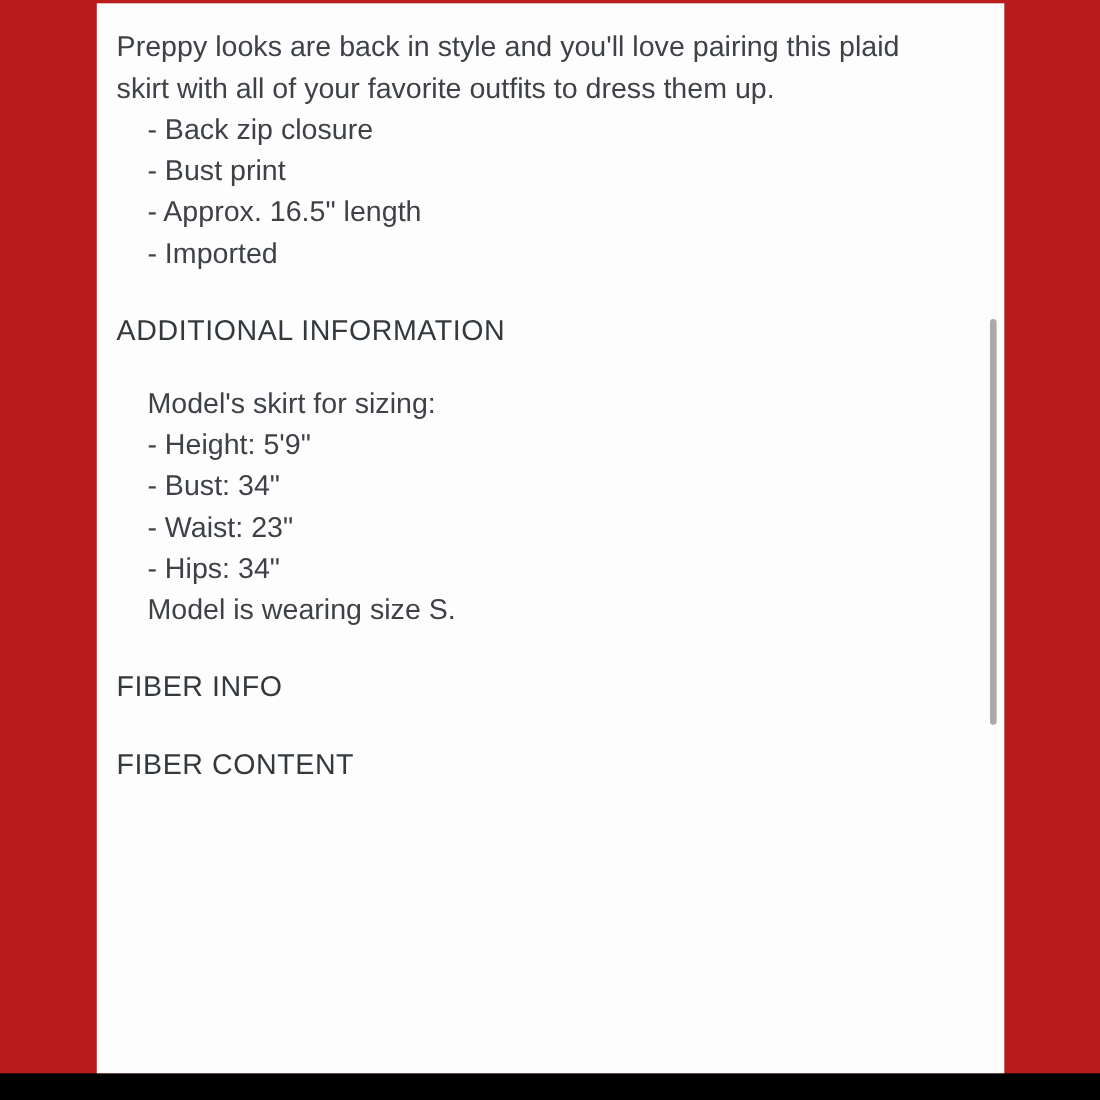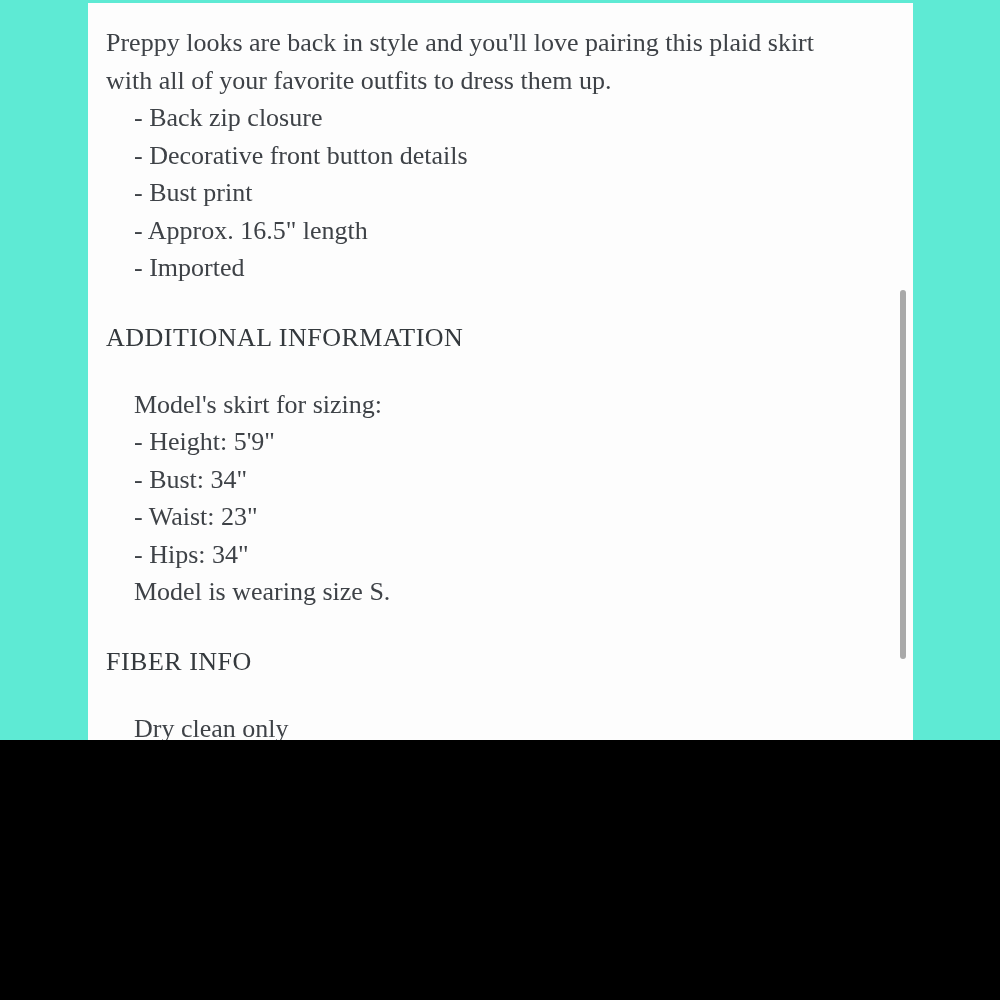--- a/index.html
+++ b/index.html
@@ -4,24 +4,23 @@
 <style>
   html, body {
     margin: 0;
     padding: 0;
     background: #000000;
     font-family: "Liberation Sans", sans-serif;
   }
   .viewport {
     position: relative;
     width: 1000px;
-    height: 740px;
-    background: #5eead4;
+    height: 976px;
+    background: #b91c1c;
     overflow: hidden;
-    font-family: Liberation Serif, serif;
   }
   .content-panel {
     position: absolute;
     left: 88px;
     top: 3px;
     width: 825px;
     height: 997px;
     background: #fdfdfd;
     box-sizing: border-box;
     padding: 21px 0 0 18px;
@@ -69,42 +68,38 @@
 <body>
 
 <div class="viewport">
   <div class="content-panel">
     <div class="text-col">
 
       <p class="intro">Preppy looks are back in style and you'll love pairing this plaid skirt with all of your favorite outfits to dress them up.</p>
 
       <div>
         <div class="line">- Back zip closure</div>
-        <div class="line">- Decorative front button details</div>
         <div class="line">- Bust print</div>
         <div class="line">- Approx. 16.5" length</div>
         <div class="line">- Imported</div>
       </div>
 
       <h2 class="section-heading">ADDITIONAL INFORMATION</h2>
 
       <div>
         <div class="line">Model's skirt for sizing:</div>
         <div class="line">- Height: 5'9"</div>
         <div class="line">- Bust: 34"</div>
         <div class="line">- Waist: 23"</div>
         <div class="line">- Hips: 34"</div>
         <div class="line">Model is wearing size S.</div>
       </div>
 
       <h2 class="section-heading">FIBER INFO</h2>
 
-      <div>
-        <div class="line">Dry clean only</div>
-      </div>
 
       <h2 class="section-heading">FIBER CONTENT</h2>
 
 
     </div>
 
     <div class="scrollbar-thumb"></div>
     <div class="section-divider"></div>
   </div>
 </div>

